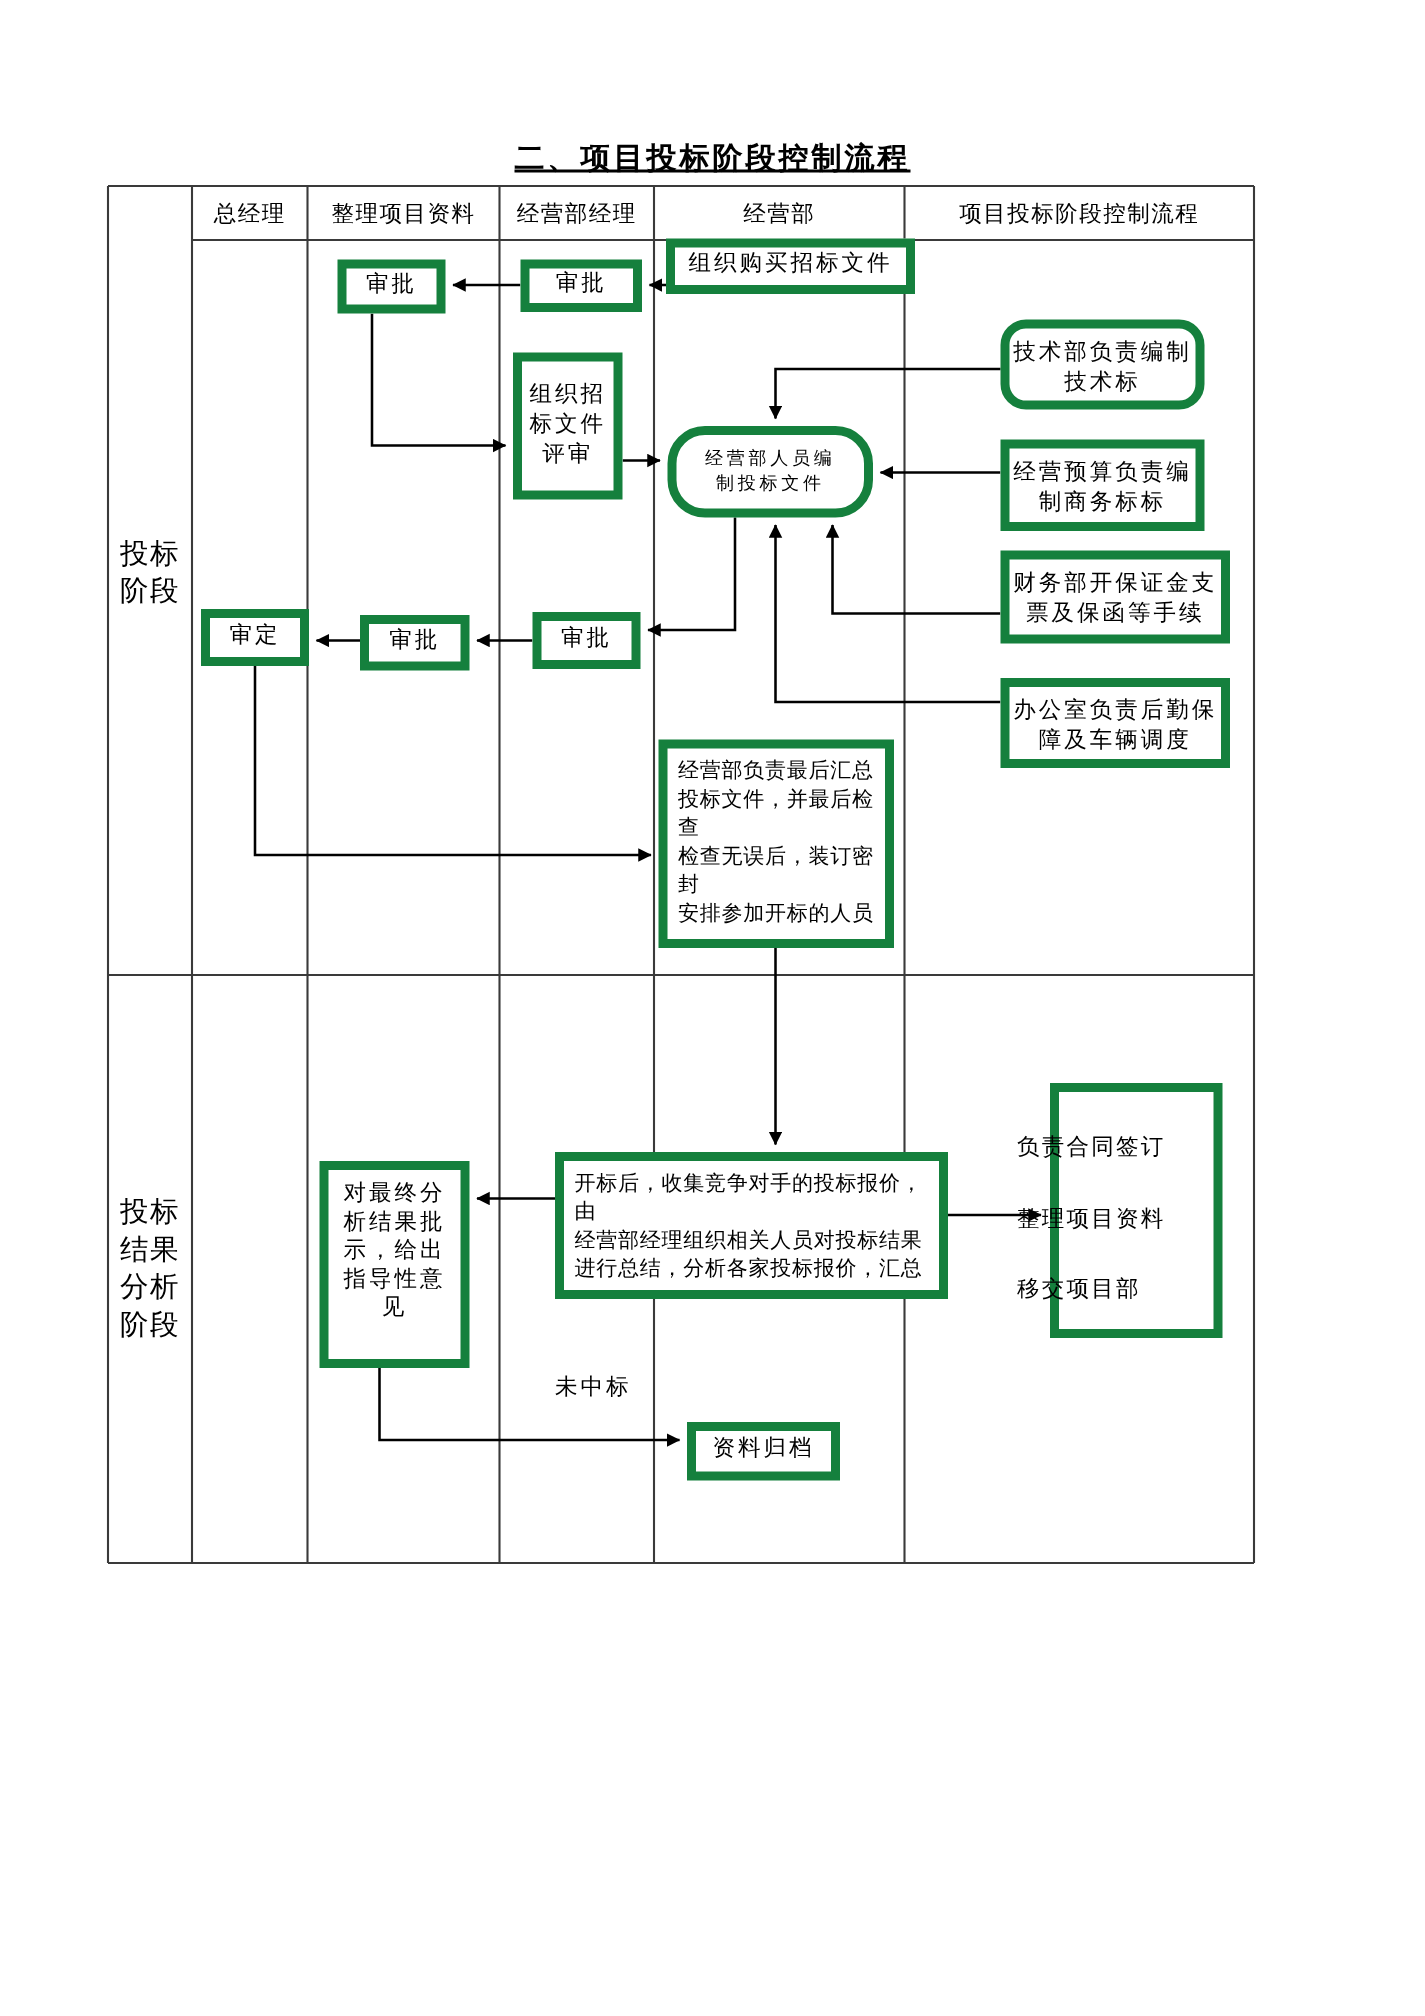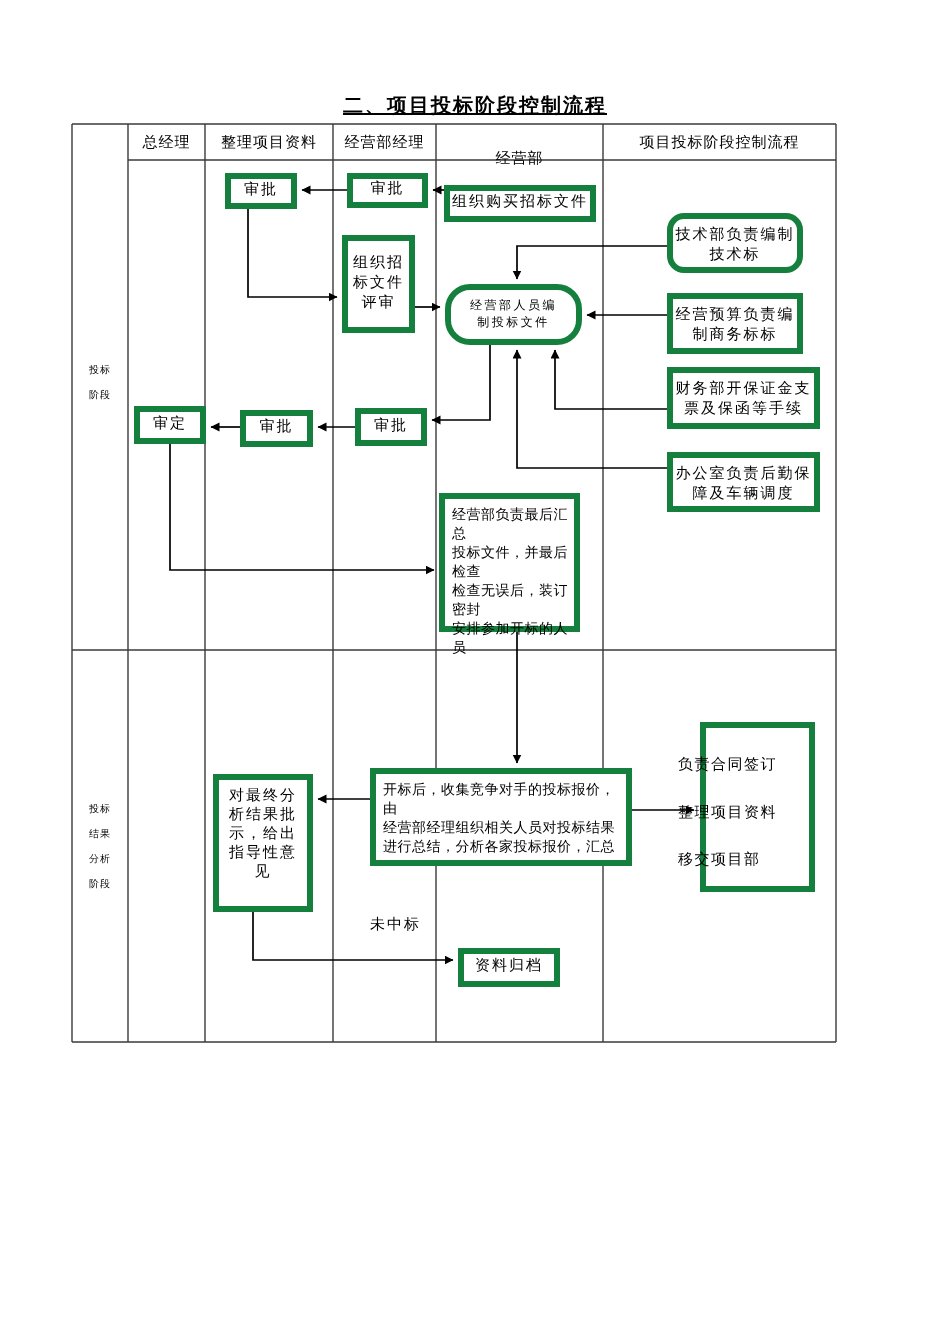--- a/index.html
+++ b/index.html
@@ -44,21 +44,21 @@
     font-size: 15px;
     letter-spacing: 1px;
     color: #000;
     z-index: 2;
   }
   .stage-label {
     position: absolute;
     left: 72px;
     width: 56px;
     text-align: center;
-    font-size: 10px;
+    font-size: 19px;
     line-height: 25px;
     letter-spacing: 1px;
     white-space: pre-line;
     color: #000;
     z-index: 2;
   }
   .box {
     position: absolute;
     box-sizing: border-box;
     border: 6px solid #15803d;
@@ -144,50 +144,50 @@
       <polyline points="517,632 517,763" marker-end="url(#arr)"></polyline>
       <polyline points="370,799 318,799" marker-end="url(#arr)"></polyline>
       <polyline points="632,810 694,810" marker-end="url(#arr)"></polyline>
       <polyline points="253,864 253,960 453,960" marker-end="url(#arr)"></polyline>
     </g>
   </svg>
 
   <div class="col-header" style="left:128px; width:77px;">总经理</div>
   <div class="col-header" style="left:205px; width:128px;">整理项目资料</div>
   <div class="col-header" style="left:333px; width:103px;">经营部经理</div>
-  <div class="col-header" style="left:436px; width:167px;margin-top:16px;">经营部</div>
+  <div class="col-header" style="left:436px; width:167px;">经营部</div>
   <div class="col-header" style="left:603px; width:233px;">项目投标阶段控制流程</div>
 
   <div class="stage-label" style="top:357px;">投标
 阶段</div>
   <div class="stage-label" style="top:796px;">投标
 结果
 分析
 阶段</div>
 
   <div class="box" style="left:225px; top:173px; width:72px;  height:36px;">审批</div>
   <div class="box" style="left:347px; top:173px; width:81px;  height:35px;">审批</div>
-  <div class="box" style="left:444px; top:185px; width:152px; height:37px;">组织购买招标文件</div>
+  <div class="box" style="left:444px; top:159px; width:166px; height:37px;">组织购买招标文件</div>
   <div class="box" style="left:342px; top:235px; width:73px;  height:98px;">组织招
 标文件
 评审</div>
   <div class="box big-text" style="left:445px; top:284px; width:137px; height:61px;">经营部人员编
 制投标文件</div>
   <div class="box v-top" style="left:667px; top:213px; width:136px; height:60px;border-radius:17px;">技术部负责编制
 技术标</div>
   <div class="box v-top" style="left:667px; top:293px; width:136px; height:61px;">经营预算负责编
 制商务标标</div>
   <div class="box v-top" style="left:667px; top:367px; width:153px; height:62px;">财务部开保证金支
 票及保函等手续</div>
   <div class="box v-top" style="left:667px; top:452px; width:153px; height:60px;">办公室负责后勤保
 障及车辆调度</div>
   <div class="box" style="left:134px; top:406px; width:72px; height:38px;">审定</div>
   <div class="box" style="left:240px; top:410px; width:73px; height:37px;">审批</div>
   <div class="box" style="left:355px; top:408px; width:72px; height:38px;">审批</div>
-  <div class="box v-top h-left small" style="left:439px; top:493px; width:141px; height:139px;">经营部负责最后汇总
+  <div class="box v-top h-left small" style="left:439px; top:493px; width:157px; height:139px;">经营部负责最后汇总
 投标文件，并最后检查
 检查无误后，装订密封
 安排参加开标的人员</div>
 
   <div class="box v-top" style="left:213px; top:726px; width:100px; height:138px; line-height:19px;margin-top:48px;">对最终分
 析结果批
 示，给出
 指导性意
 见</div>
   <div class="box v-top h-left small" style="left:370px; top:768px; width:262px; height:98px;">开标后，收集竞争对手的投标报价，由

